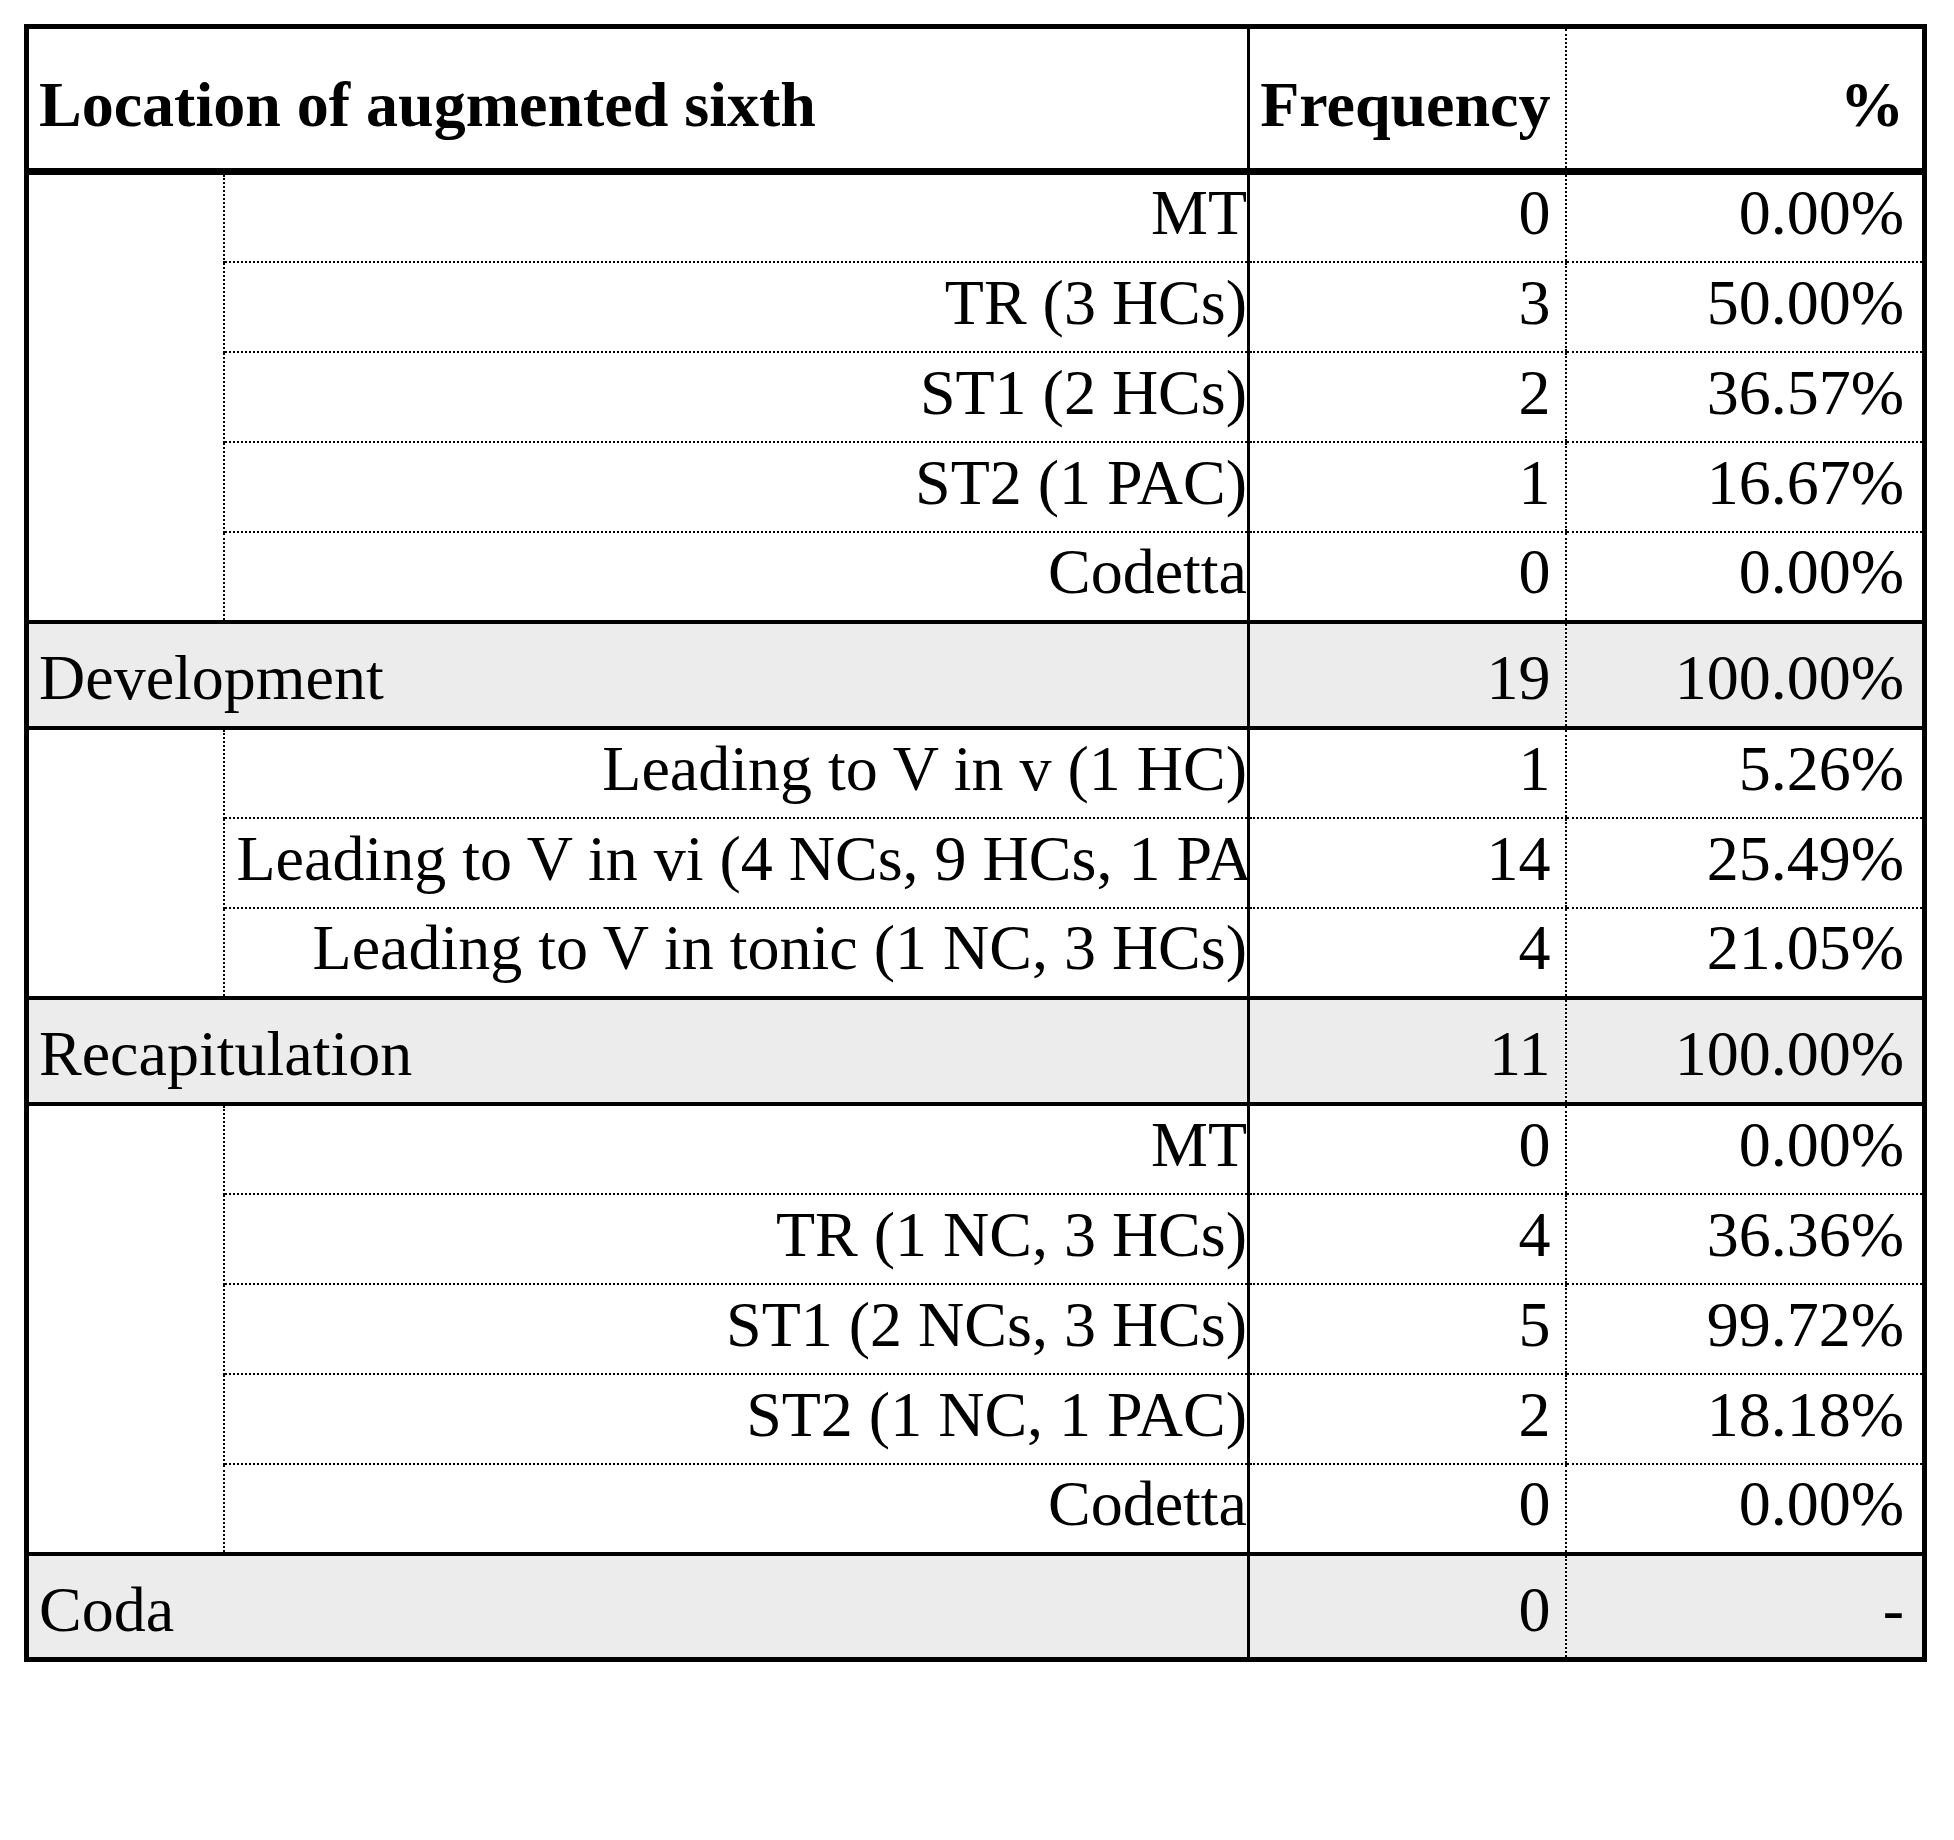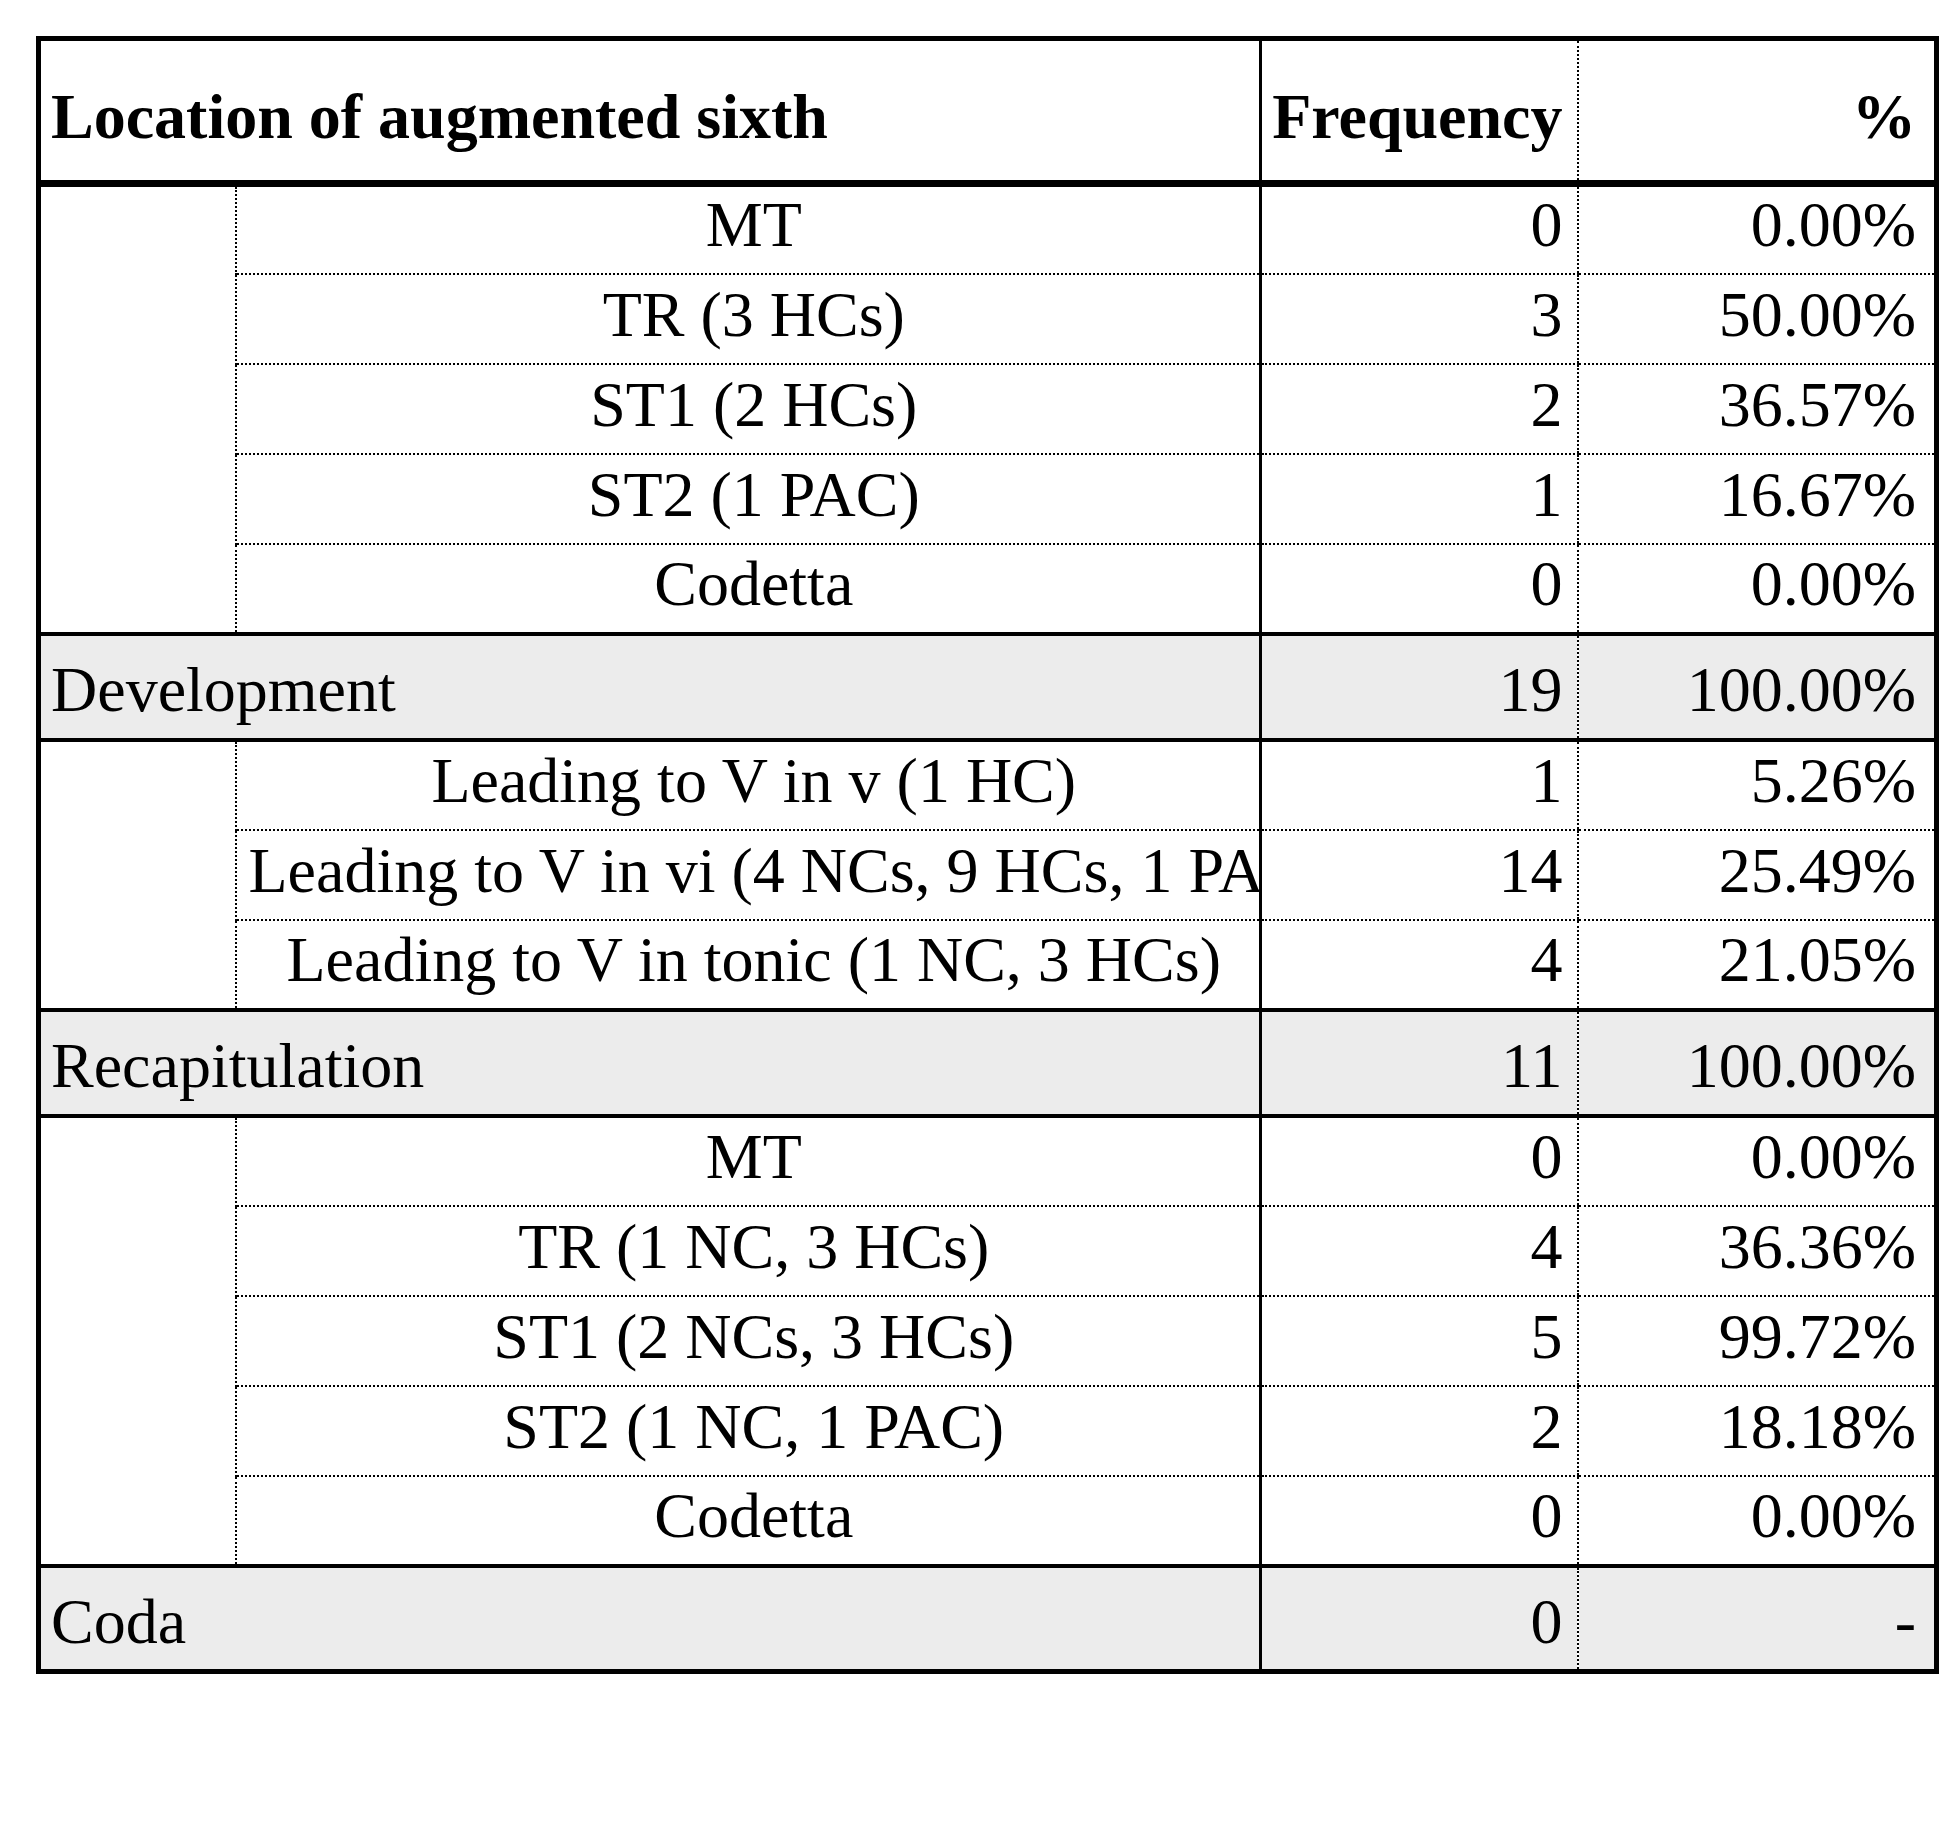--- a/index.html
+++ b/index.html
@@ -10,21 +10,21 @@
   html, body {
     margin: 0;
     padding: 0;
     background: #ffffff;
     width: 1954px;
     height: 1840px;
     font-family: "Liberation Serif", "DejaVu Serif", serif;
     color: #000;
   }
   .page {
-    padding: 36px;
+    padding: 24px;
     width: 1786px;
   }
   table.aug6 {
     border-collapse: collapse;
     table-layout: fixed;
     width: 1898px;
     border: 5px solid var(--border-color);
     background: #fff;
   }
   col.c-indent { width: 197px; }
@@ -78,21 +78,21 @@
     padding-left: 10px;
   }
 
   
   tr.sub td { height: 90px; }
   tr.sub td.indent {
     border-right: 2px dotted var(--border-color);
     padding: 0;
   }
   tr.sub td.label {
-    text-align: center;
+    text-align: right;
     padding-left: 12px;
   }
   tr.sub td.label,
   tr.sub td.freq,
   tr.sub td.pct {
     border-bottom: 2px dotted var(--border-color);
   }
 </style>
 </head>
 <body>

